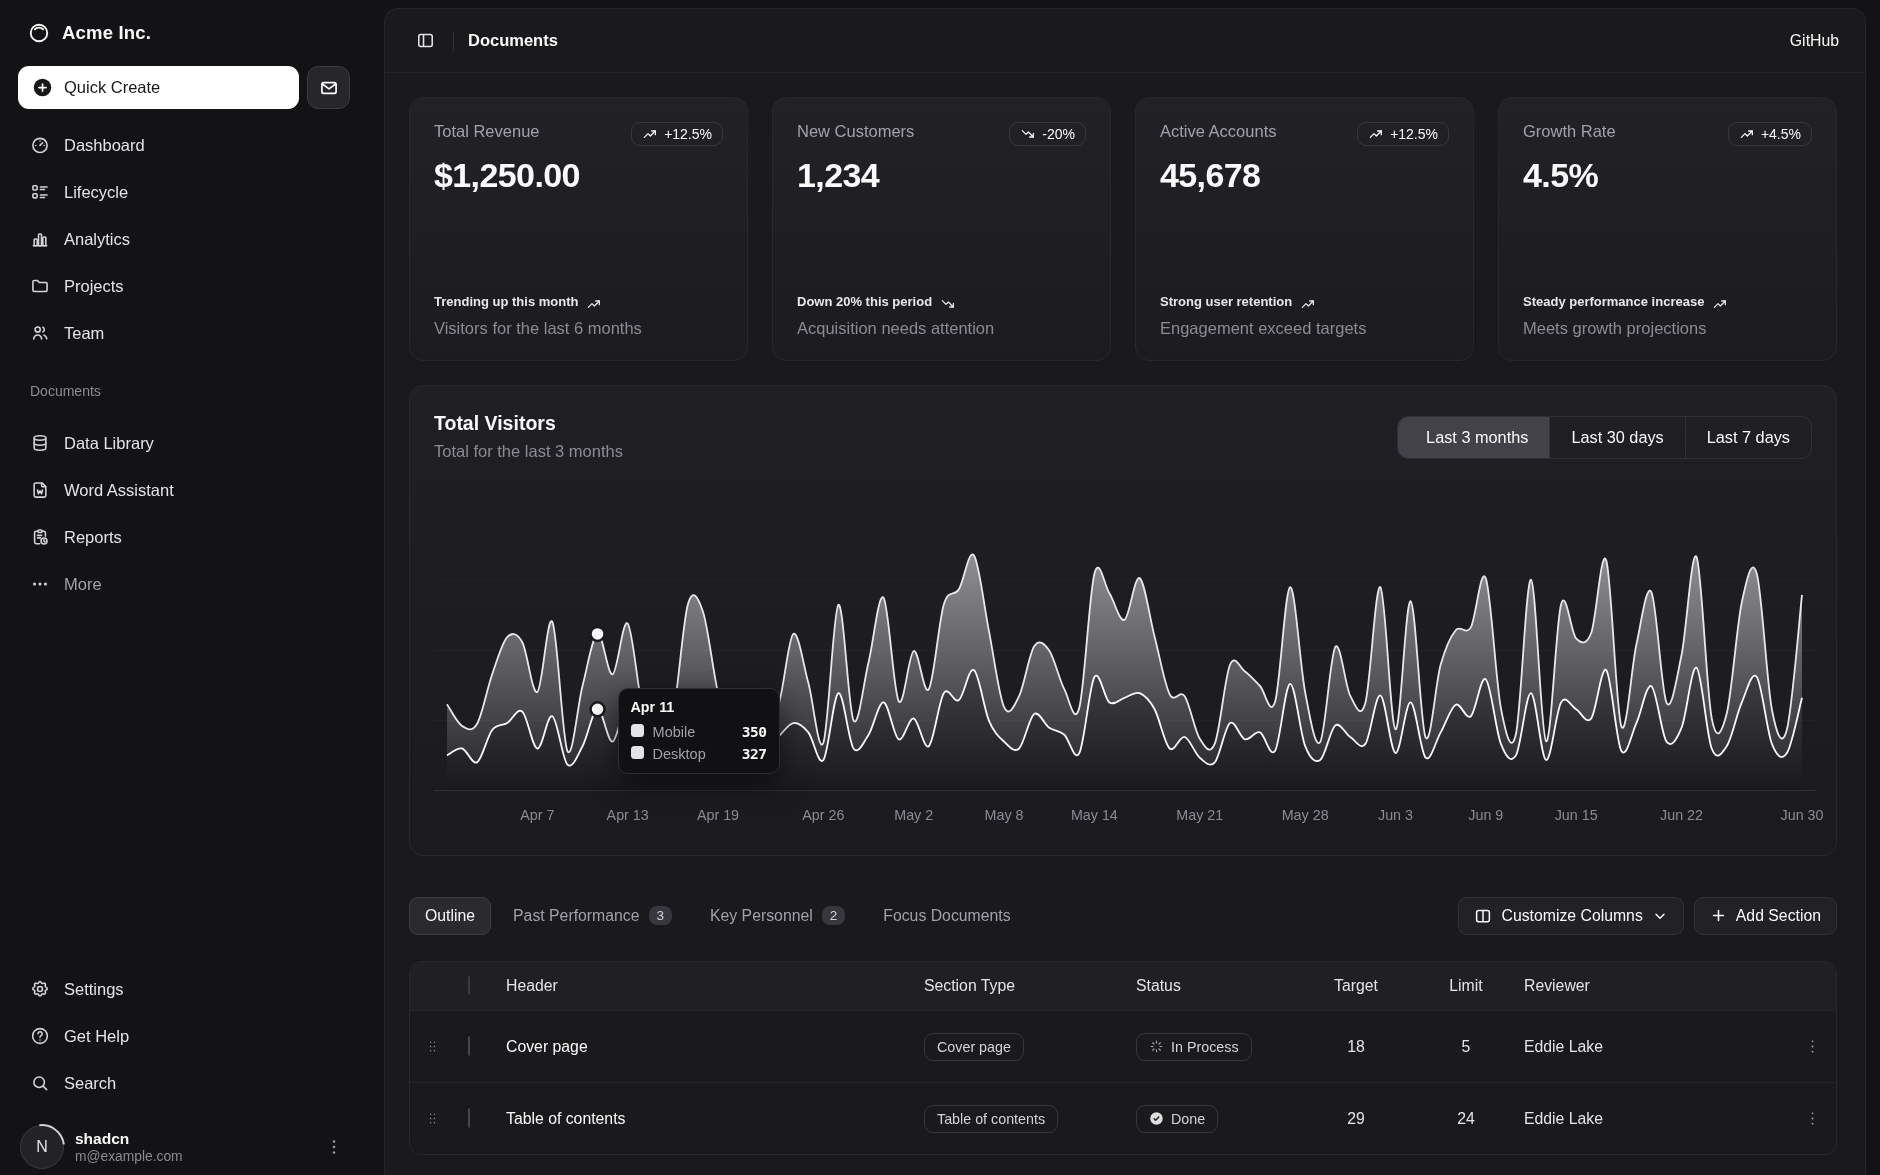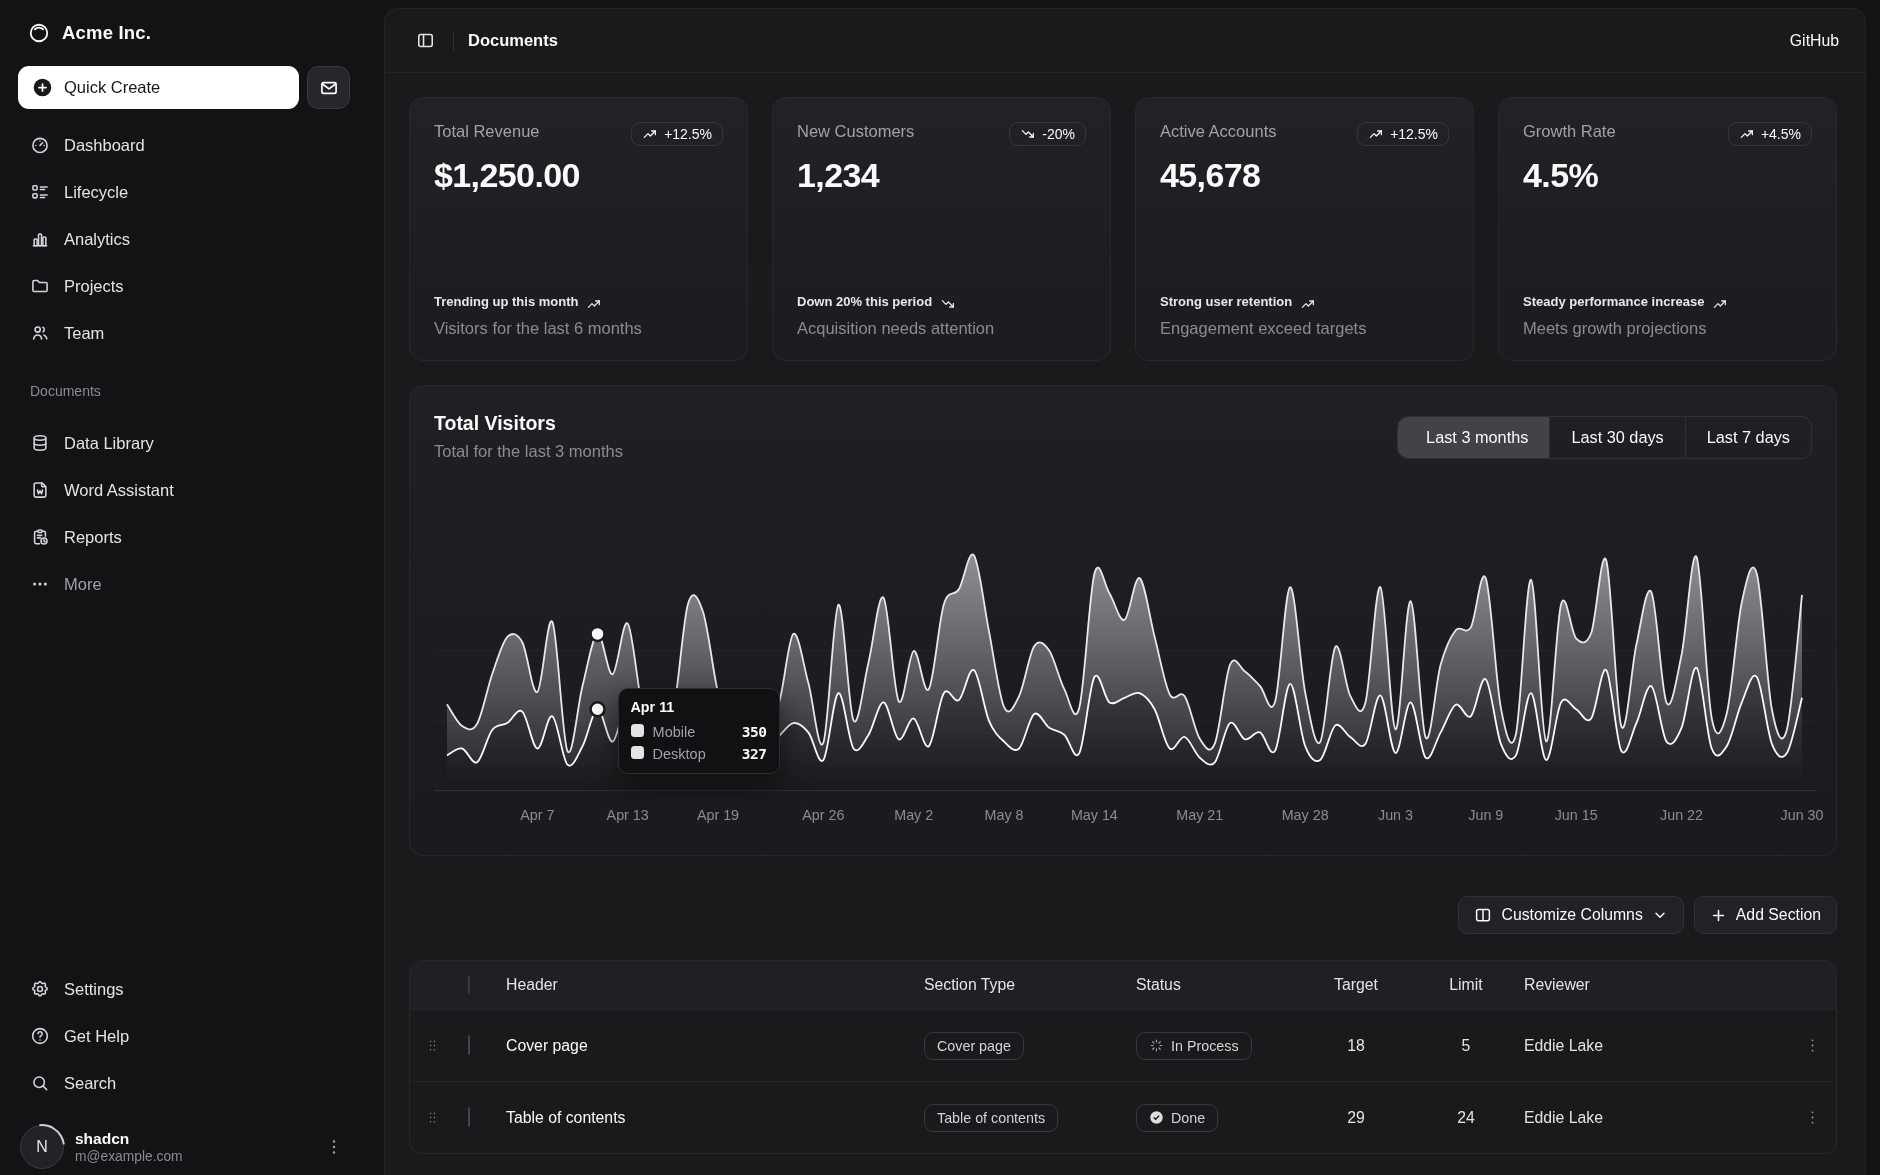--- a/index.html
+++ b/index.html
@@ -493,20 +493,36 @@
           <span style="left: 871.167px;">May 28</span>
           <span style="left: 961.5px;">Jun 3</span>
           <span style="left: 1051.83px;">Jun 9</span>
           <span style="left: 1142.17px;">Jun 15</span>
           <span style="left: 1247.56px;">Jun 22</span>
           <span style="left: 1368px;">Jun 30</span>
         </div>
     </section>
 
     <div class="tabs-row">
+      <div class="tabs" id="tabs">
+          <div class="tab active">
+            <span>Outline</span>
+          </div>
+          <div class="tab">
+            <span>Past Performance</span>
+            <span class="tab-count">3</span>
+          </div>
+          <div class="tab">
+            <span>Key Personnel</span>
+            <span class="tab-count">2</span>
+          </div>
+          <div class="tab">
+            <span>Focus Documents</span>
+          </div>
+        </div>
       <div class="tabs-actions">
         <button class="o-btn">
           <span class="ic">
             <svg width="18" height="18" viewBox="0 0 24 24" fill="none" stroke="currentColor" stroke-width="2" stroke-linejoin="round">
                 <rect x="3.5" y="4.5" width="17" height="15" rx="2.5"></rect>
                 <path d="M12 4.5v15"></path>
               </svg>
           </span>
           <span>Customize Columns</span>
           <span class="ic">

